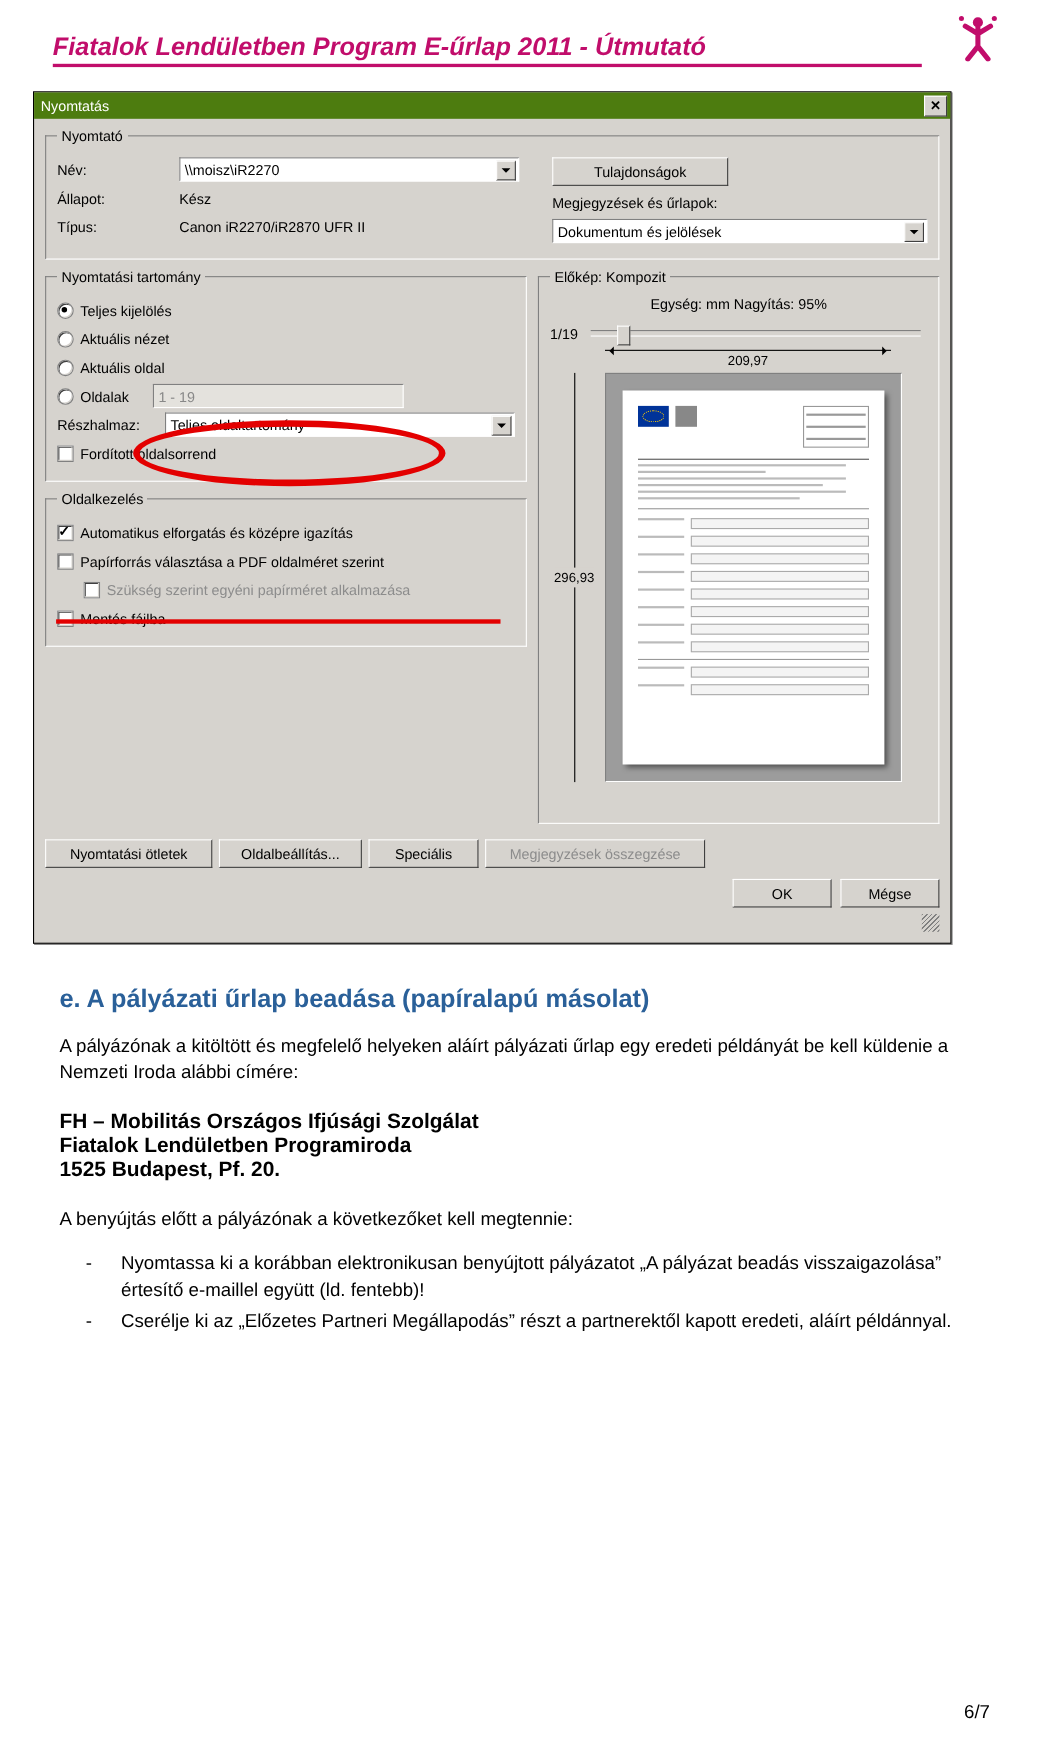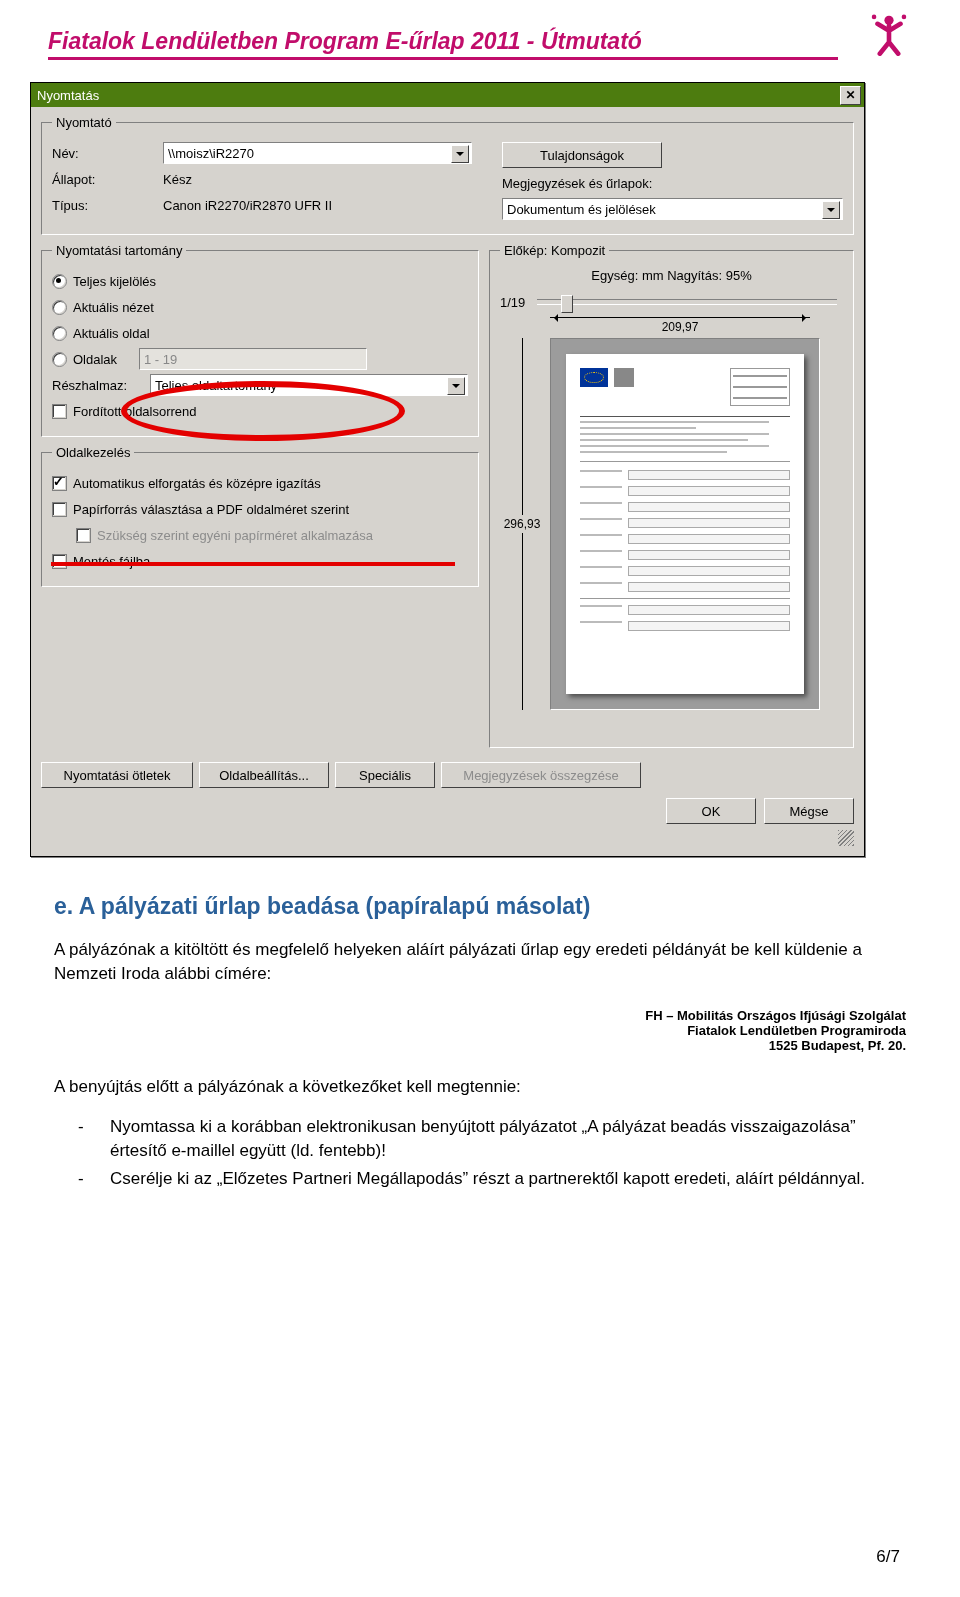--- a/index.html
+++ b/index.html
@@ -71,21 +71,21 @@
   .grip{width:16px;height:16px;background:repeating-linear-gradient(135deg,#808080 0 1px,transparent 1px 3px)}
 
   .annot{position:absolute}
   .ring{border:6px solid #e30000;border-radius:50%}
   .uline{height:4px;background:#e30000}
 
   
   .body-e{margin-top:36px;padding:0 6px}
   .body-e h2{font-family:"Trebuchet MS",Verdana,sans-serif;color:#2a6099;font-size:23px;font-weight:bold;margin:26px 0 18px}
   .body-e p,.body-e li{font-family:"Trebuchet MS",Verdana,sans-serif;font-size:17px;line-height:1.4}
-  .addr{text-align:right;font-weight:bold;font-family:"Trebuchet MS",Verdana,sans-serif;font-size:13px;margin:22px 0}
+  .addr{text-align:left;font-weight:bold;font-family:"Trebuchet MS",Verdana,sans-serif;font-size:19px;margin:22px 0}
   .body-e ul{list-style:none;padding:0;margin:8px 0 0}
   .body-e li{display:flex;gap:18px;margin:4px 0}
   .body-e li::before{content:"-";flex:0 0 14px;padding-left:24px}
   .pgnum{position:absolute;right:60px;bottom:30px;font-family:"Trebuchet MS",Verdana,sans-serif;font-size:17px}
 </style>
 </head>
 <body>
 
 <div class="page">
   <div class="hdr">

